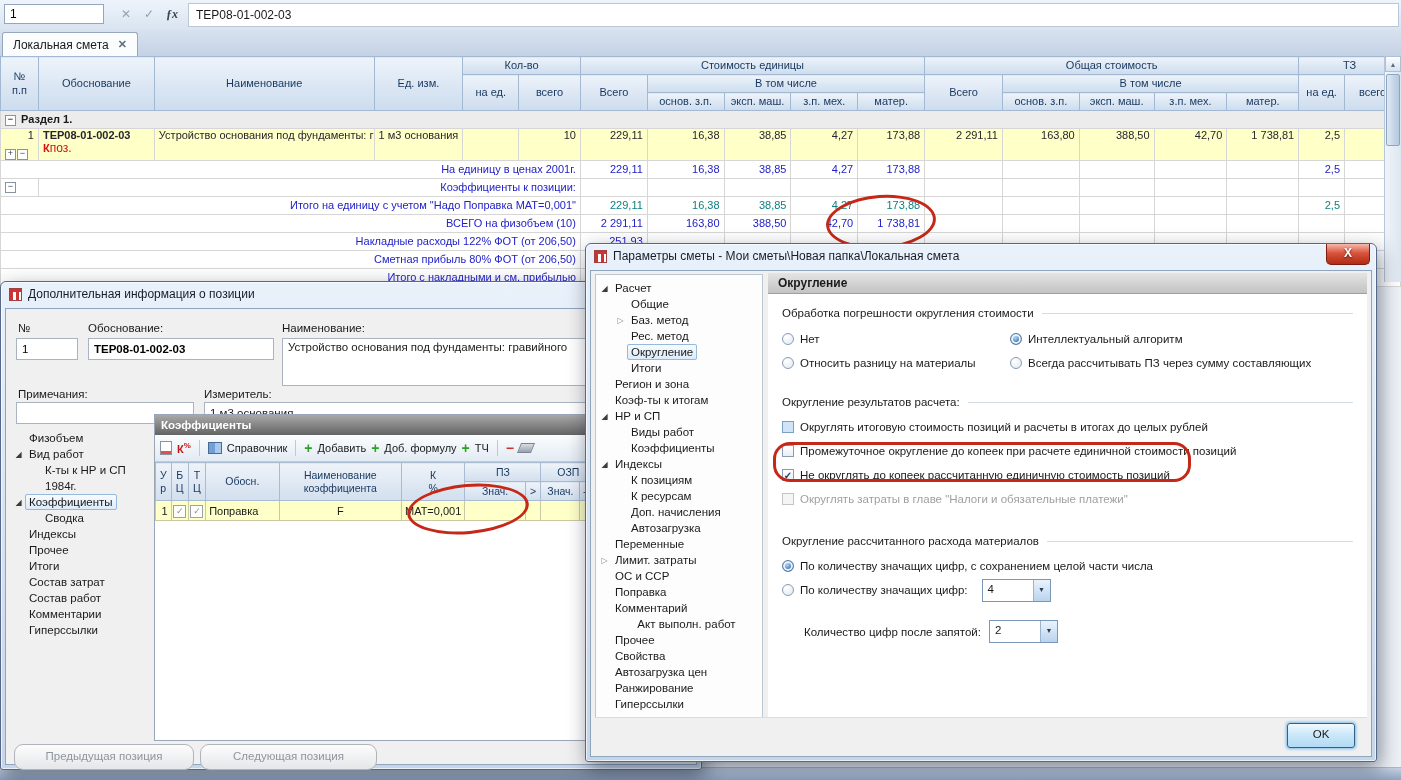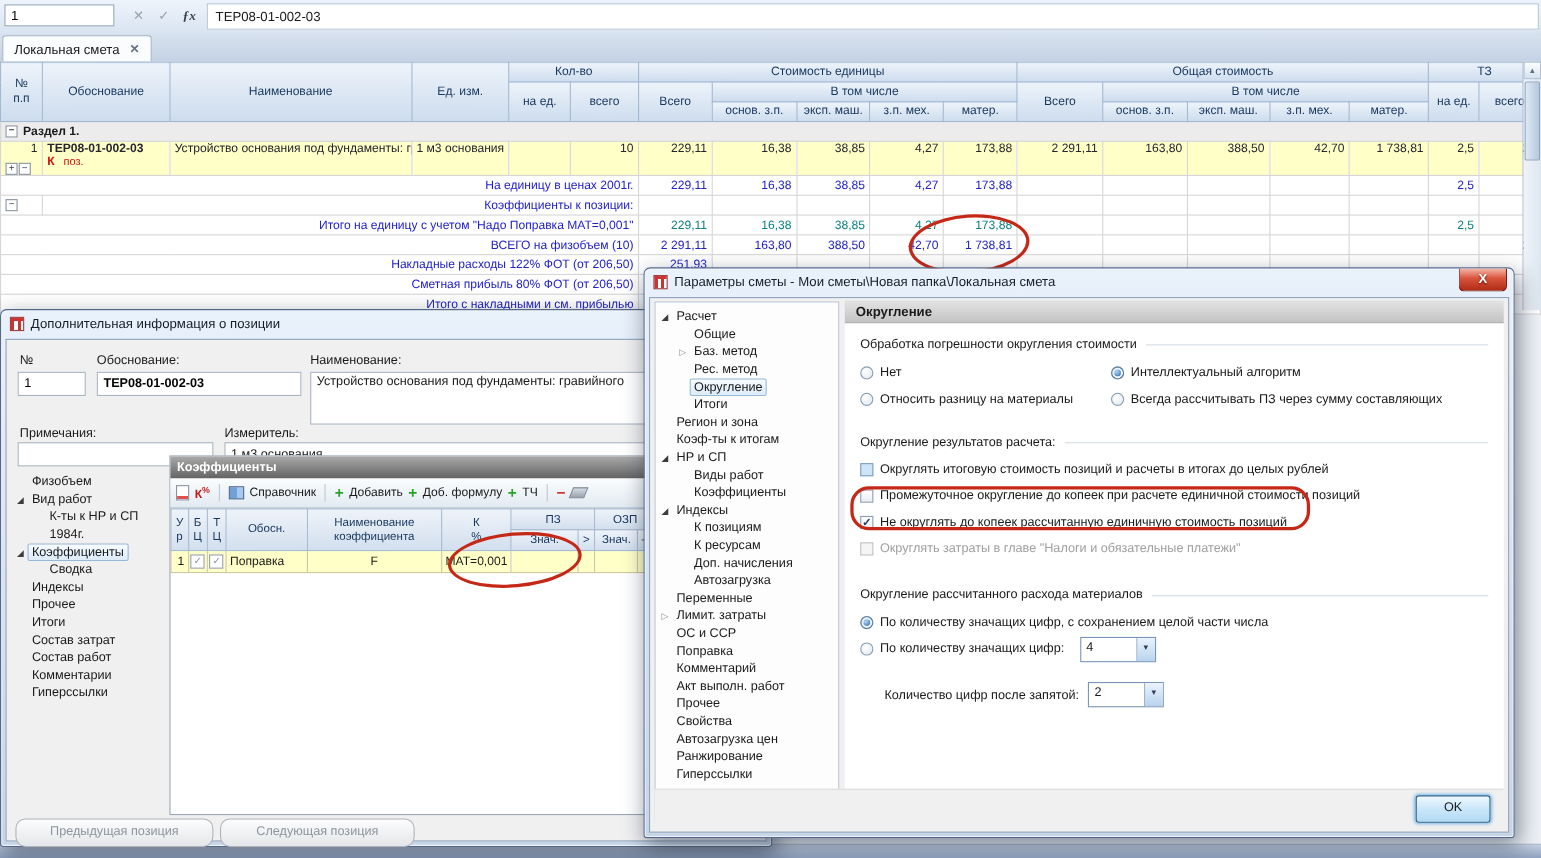--- a/index.html
+++ b/index.html
@@ -34,21 +34,21 @@
   tr.pos-row td{background:#ffffc8;border-color:#ccc9a2;vertical-align:top;height:31px;color:#26262e;}
   td.num{text-align:right;}
   .blue{color:#2222c8;} .teal{color:#0d8080;}
   td.rowlabel{text-align:right;padding-right:6px;}
   .box{display:inline-block;width:9px;height:9px;border:1px solid #8a93a0;background:#fff;
     line-height:7px;text-align:center;font-size:9px;color:#3a4450;vertical-align:middle;margin-right:5px;}
   .pos-num{text-align:right;font-size:11px;}
   .pos-boxes{margin-top:6px;text-align:left;}
   .pos-boxes .box{margin-right:1px;}
   .kmark{color:#d01010;font-weight:bold;font-size:11px;}
-  .kmark-sub{color:#d01010;font-size:10px;margin-left:8px;}
+  .kmark-sub{color:#d01010;font-size:12px;}
   .wrapcell{white-space:normal;line-height:1.25;}
   .ctr{text-align:center;}
   
   .vscroll{position:absolute;right:0;top:56px;width:16px;height:226px;z-index:1;
     background:linear-gradient(90deg,#f0f4f9,#dde6f0);border-left:1px solid #b8c6da;}
   .vs-btn{height:16px;background:linear-gradient(#fdfeff,#d6e2ef);border:1px solid #b0c0d4;
     text-align:center;font-size:7px;line-height:15px;color:#5a6e88;box-sizing:border-box;}
   .vs-thumb{position:absolute;left:1px;right:1px;top:18px;height:70px;border:1px solid #8fa6c2;
     border-radius:2px;background:linear-gradient(90deg,#dfe9f4,#b4c8de);}
   
@@ -596,21 +596,21 @@
             <span class="tree-label">ОС и ССР</span>
           </div>
           <div class="tree-item" style="padding-left: 2px;">
             <span class="tw"></span>
             <span class="tree-label">Поправка</span>
           </div>
           <div class="tree-item" style="padding-left: 2px;">
             <span class="tw"></span>
             <span class="tree-label">Комментарий</span>
           </div>
-          <div class="tree-item" style="padding-left: 2px;">
+          <div class="tree-item" style="padding-left: 2px; justify-content: center;">
             <span class="tw"></span>
             <span class="tree-label">Акт выполн. работ</span>
           </div>
           <div class="tree-item" style="padding-left: 2px;">
             <span class="tw"></span>
             <span class="tree-label">Прочее</span>
           </div>
           <div class="tree-item" style="padding-left: 2px;">
             <span class="tw"></span>
             <span class="tree-label">Свойства</span>

